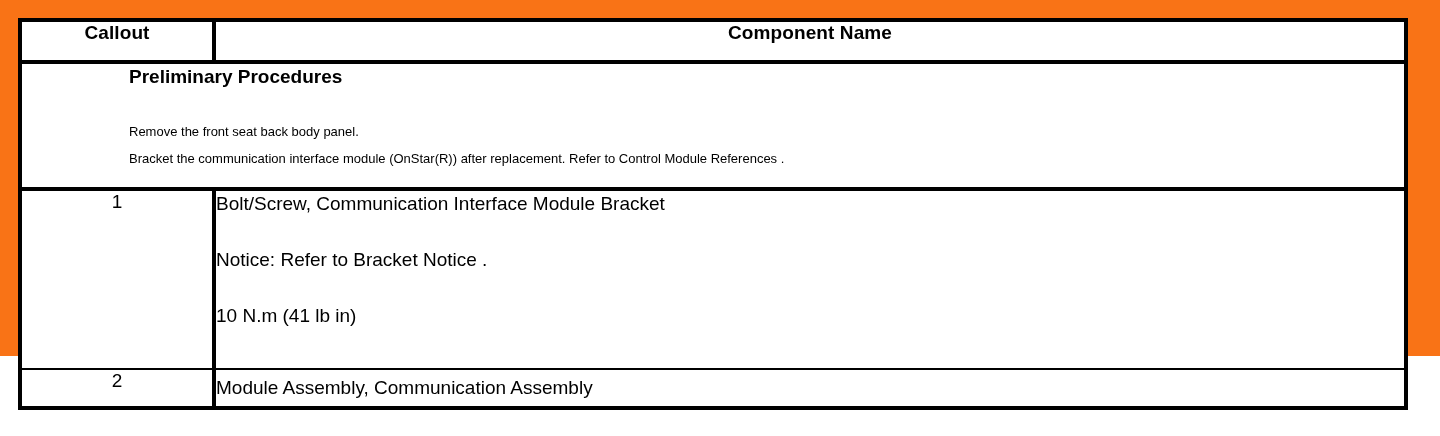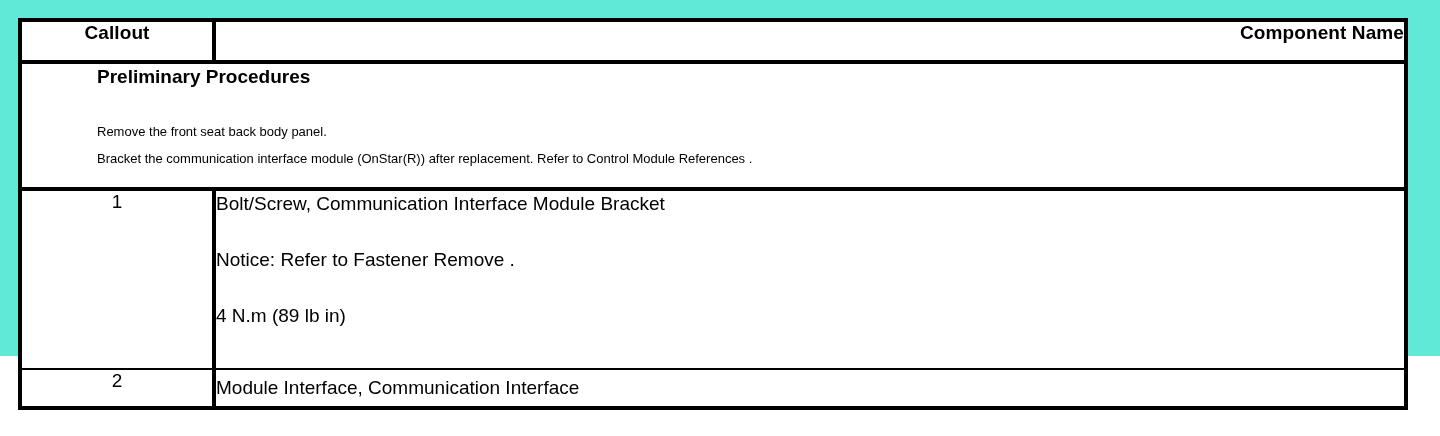--- a/index.html
+++ b/index.html
@@ -12,21 +12,21 @@
     height: 436px;
     font-family: "Liberation Sans", sans-serif;
     color: #000000;
     overflow: hidden;
   }
 
   .page {
     position: relative;
     width: 1440px;
     height: 356px;
-    background: #5eead4;
+    background: #f97316;
   }
 
   
   .parts-table {
     position: absolute;
     left: 18px;
     top: 18px;
     width: 1386px;
     border-collapse: collapse;
     table-layout: fixed;
@@ -53,34 +53,33 @@
     font-weight: bold;
     font-size: 19px;
     letter-spacing: 0.1px;
   }
   .hdr-cell.callout {
     border-left: 4px solid #000;
     border-right: 4px solid #000;
   }
   .hdr-cell.name {
     border-right: 4px solid #000;
-    text-align: right;
   }
 
   
   .prelim-cell {
     border-left: 4px solid #000;
     border-right: 4px solid #000;
     border-bottom: 4px solid #000;
     padding: 6px 0 6px 0;
     height: 127px;
     box-sizing: border-box;
   }
   .prelim-inner {
-    padding-left: 75px;
+    padding-left: 107px;
     padding-right: 2px;
   }
   .prelim-title {
     font-weight: bold;
     font-size: 19px;
     line-height: 26px;
     white-space: nowrap;
   }
   .prelim-gap { height: 28px; }
   .prelim-line {
@@ -153,29 +152,29 @@
             <div class="prelim-line">Bracket the communication interface module (OnStar(R)) after replacement. Refer to Control Module References .</div>
           </div>
         </td>
       </tr>
 
       <tr class="row-1">
         <td class="cell-callout">1</td>
         <td class="cell-name">
           <div class="item-line">Bolt/Screw, Communication Interface Module Bracket</div>
           <div class="item-gap"></div>
-          <div class="item-line"><span class="bold">Notice:</span><span> Refer to Fastener Remove .</span></div>
+          <div class="item-line"><span class="bold">Notice:</span><span> Refer to Bracket Notice .</span></div>
           <div class="item-gap"></div>
-          <div class="item-line bold">4 N.m (89 lb in)</div>
+          <div class="item-line bold">10 N.m (41 lb in)</div>
         </td>
       </tr>
 
       <tr class="row-2">
         <td class="cell-callout">2</td>
         <td class="cell-name">
-          <div class="item-line">Module Interface, Communication Interface</div>
+          <div class="item-line">Module Assembly, Communication Assembly</div>
         </td>
       </tr>
 
     </tbody>
   </table>
 
 </div>
 
 </body></html>

